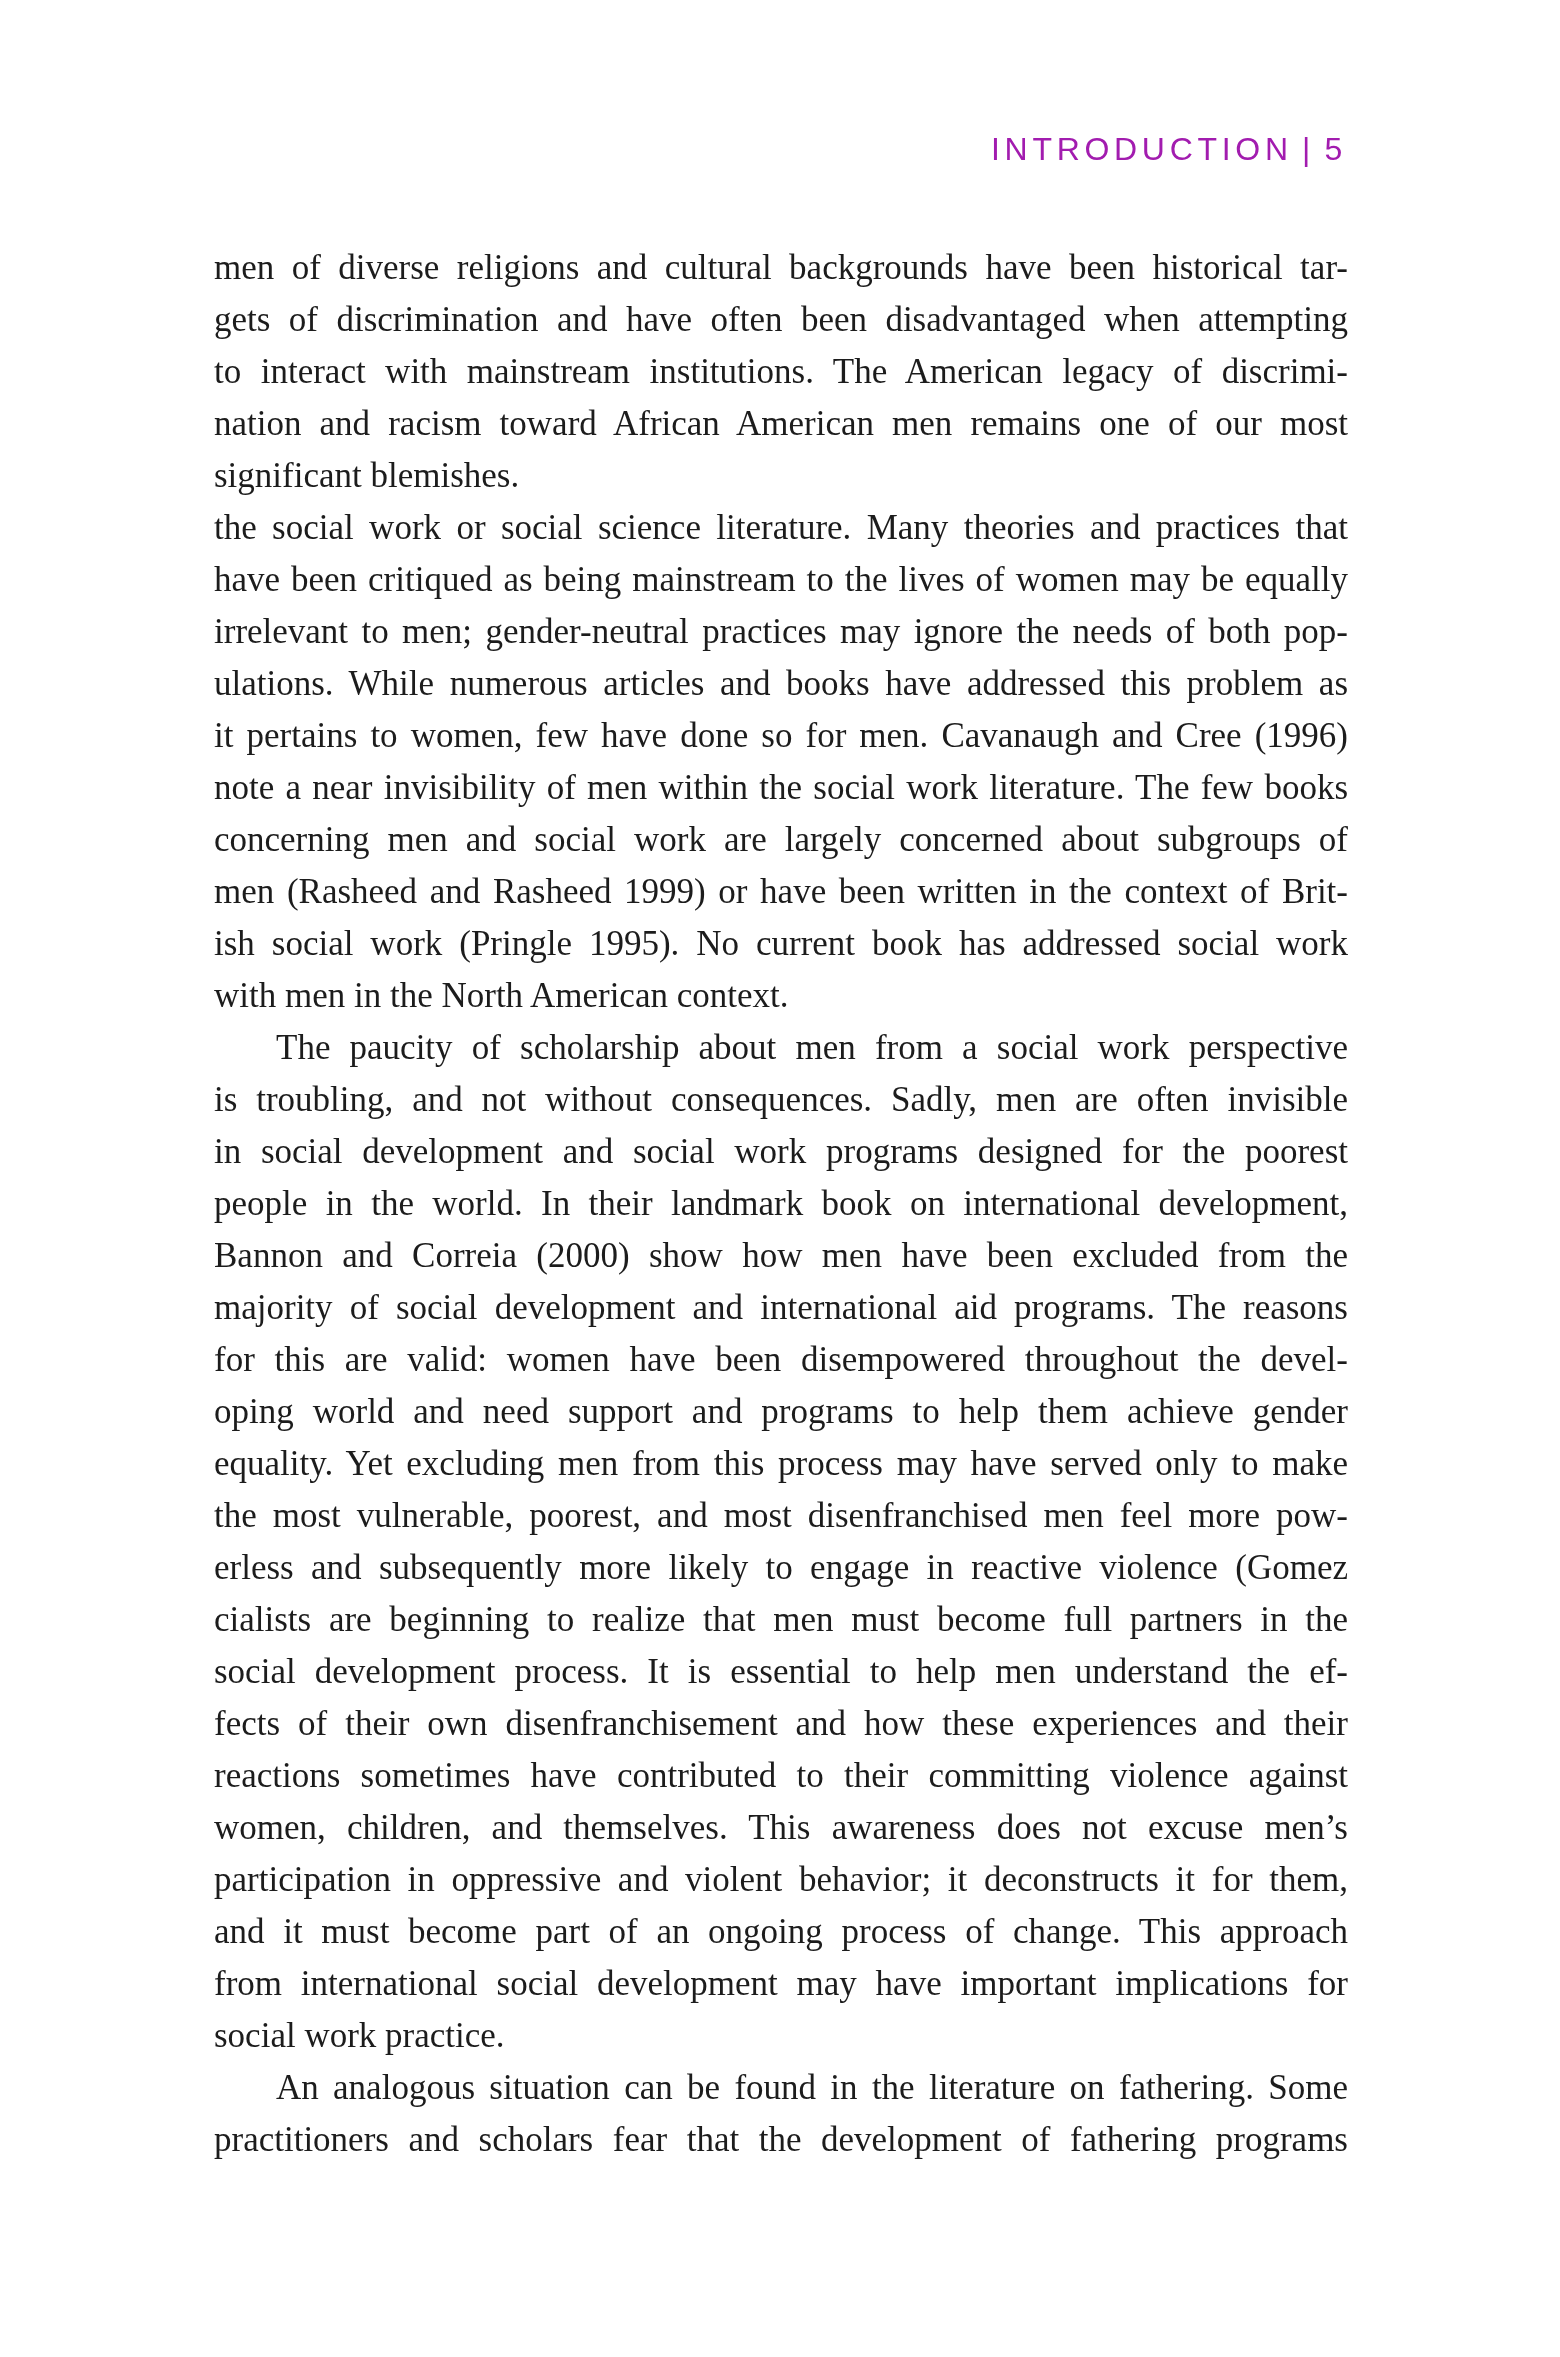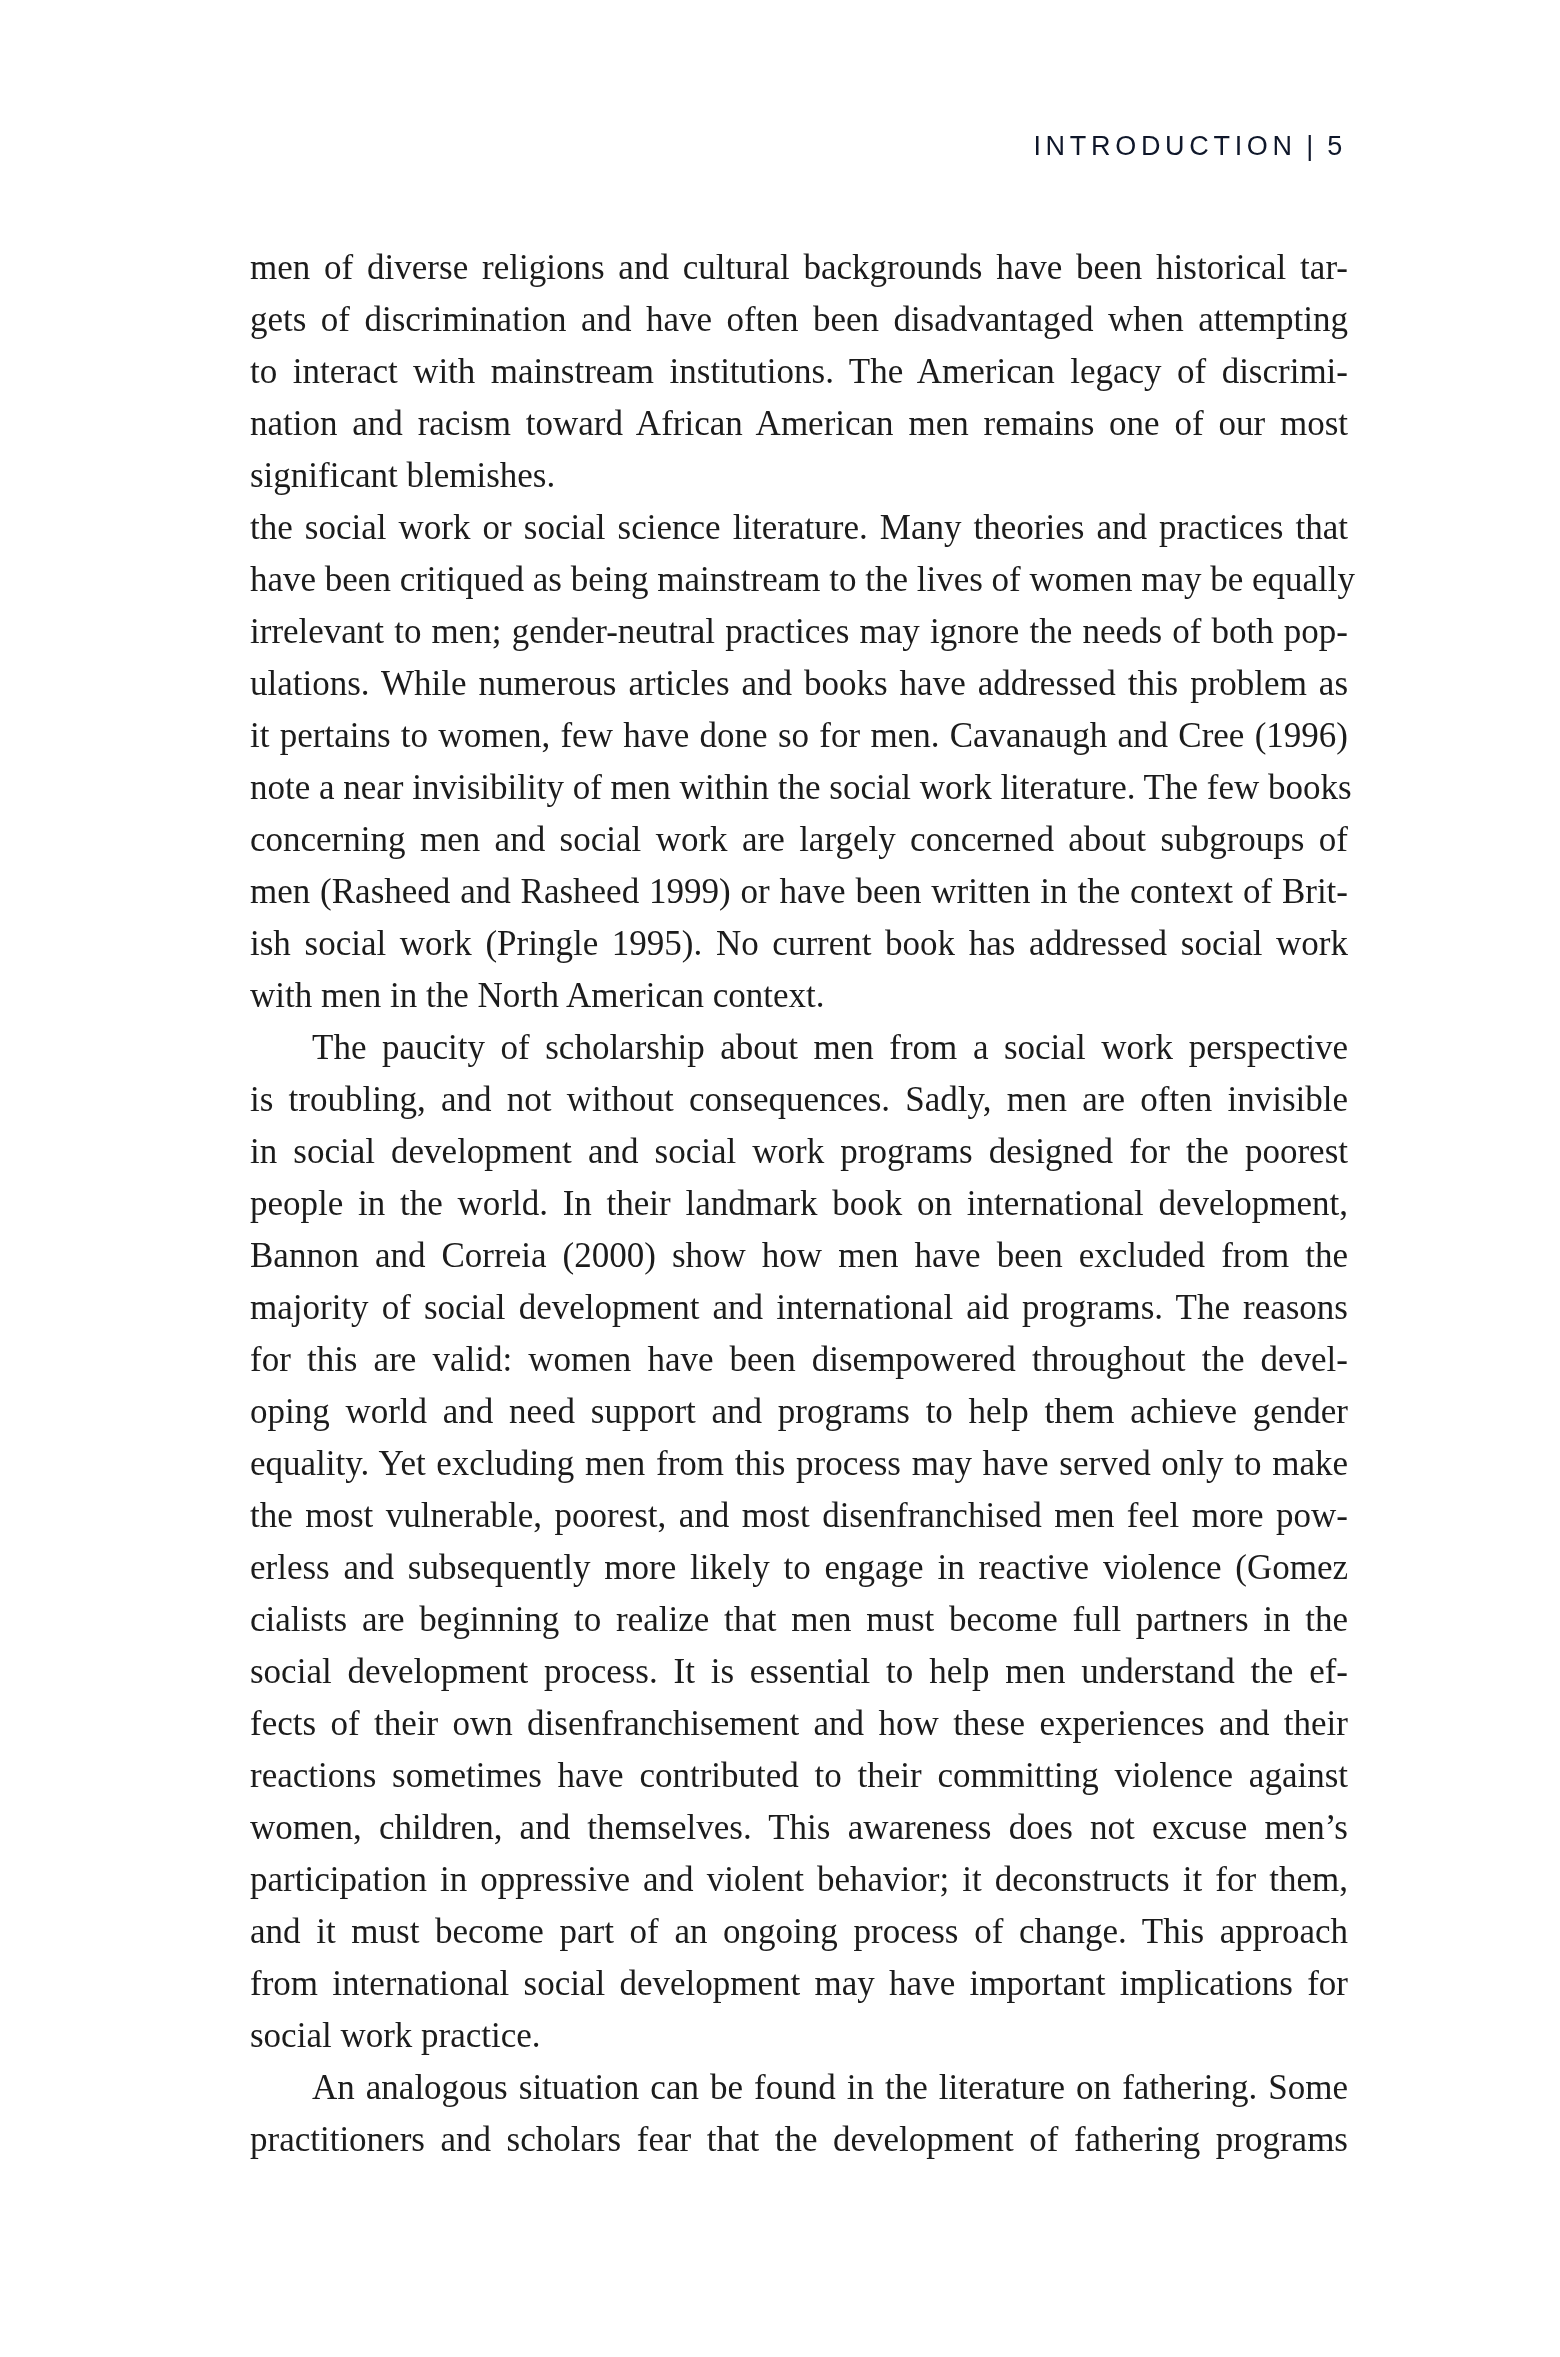--- a/index.html
+++ b/index.html
@@ -1,31 +1,31 @@
 <!DOCTYPE html>
 <html style="font-size:15px"><head>
 <meta charset="utf-8">
 <style>
   html, body { margin: 0; padding: 0; background: #ffffff; }
   body { width: 1561px; height: 2357px; position: relative; overflow: hidden; }
   .page { position: absolute; left: 0; top: 0; width: 1561px; height: 2357px; background: #ffffff; }
   .running-head {
     position: absolute; top: 131px; right: 214px;
-    font-family: "Liberation Sans", sans-serif; font-size: 27px;
-    letter-spacing: 4.7px; color: #0f172a; white-space: nowrap;
+    font-family: "Liberation Sans", sans-serif; font-size: 32px;
+    letter-spacing: 4.7px; color: #a21caf; white-space: nowrap;
   }
   .running-head .sep { margin: 0 9.4px; }
   .text-block {
     position: absolute; left: 214px; top: 242px; width: 1134px;
     font-family: "Liberation Serif", serif; font-size: 35px;
     color: #1c1c1c; line-height: 52px;
   }
   .line {
     display: block; height: 52px; white-space: nowrap;
-    text-align: justify; text-align-last: justify; margin-left: 36px;
+    text-align: justify; text-align-last: justify;
   }
   .line.last { text-align-last: left; }
   .line.indent { padding-left: 62px; }
 </style>
 </head>
 <body>
 
 <div class="page">
   <div class="running-head">
     <span>INTRODUCTION</span><span class="sep">|</span><span>5</span>

